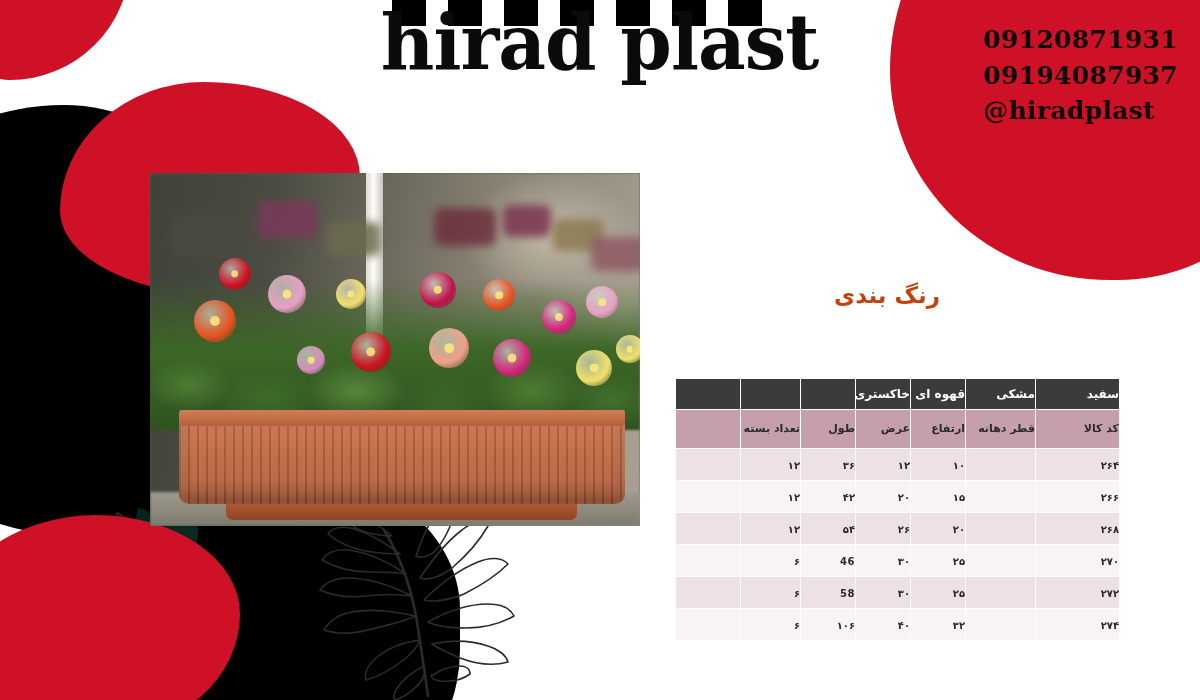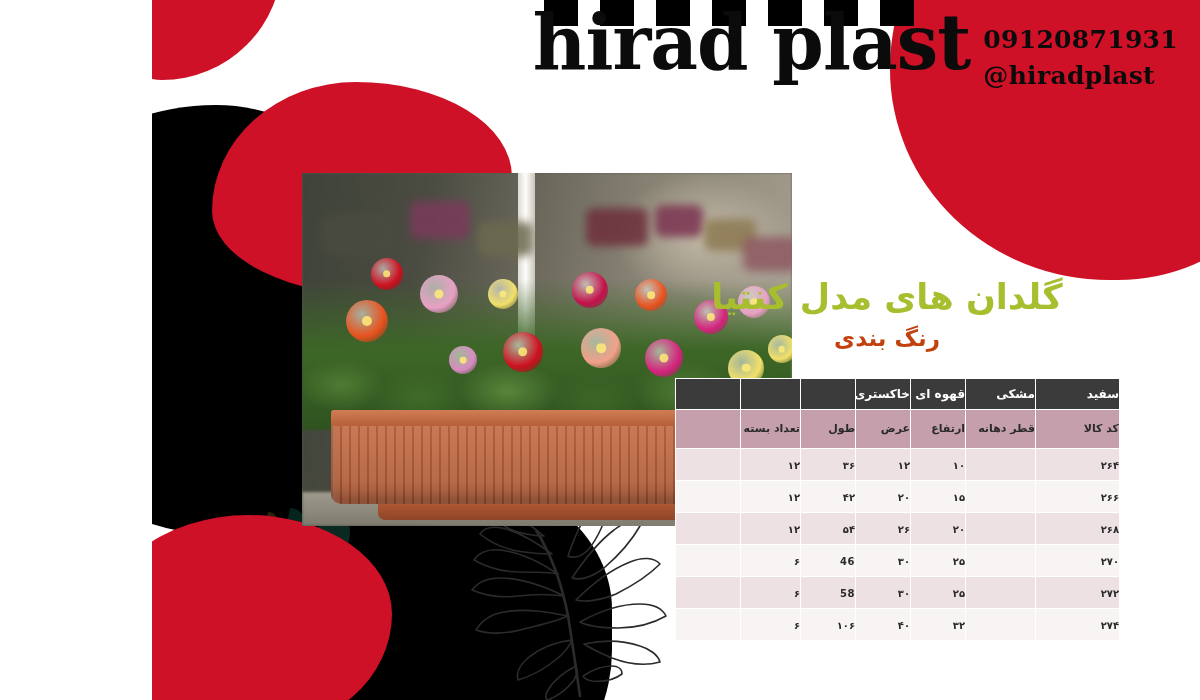--- a/index.html
+++ b/index.html
@@ -1,21 +1,21 @@
 <!DOCTYPE html>
 <html lang="fa" dir="rtl"><head>
 <meta charset="utf-8">
 <title>hirad plast</title>
 <style>
   html,body{margin:0;padding:0;}
   body{
     width:1200px;height:700px;overflow:hidden;background:#ffffff;
     font-family:"DejaVu Sans","Liberation Sans",sans-serif;
   }
-  .stage{position:relative;width:1020px;height:700px;overflow:hidden;background:#fff;padding-left:28px;}
+  .stage{position:relative;width:1200px;height:700px;overflow:hidden;background:#fff;}
 
   
   .blob{position:absolute;}
 
   .blob-red-topright{
     top:-150px;right:-120px;width:430px;height:430px;
     background:#CE1127;
     border-radius:50% 50% 48% 52% / 52% 48% 50% 50%;
     z-index:2;
   }
@@ -196,20 +196,21 @@
       <i></i>
       <i></i>
   </div>
 
   <div class="logo">
     <span>hirad plast</span>
   </div>
 
   <div class="contact">
     <div>09120871931</div>
+    <div>09194087937</div>
     <div>@hiradplast</div>
   </div>
 
   <div class="watermark">
     <svg viewBox="0 0 215 105" width="215" height="105" aria-hidden="true">
       <g opacity="0.55">
         <path d="M150 6 c16 0 28 12 28 28 0 20-14 34-32 38 -4 1-7-2-6-6 3-12 6-22 6-32 0-16 6-28 4-28z" fill="#1f7a63"></path>
         <path d="M118 10 c10 0 16 8 16 20 0 14-6 28-16 38 -3 3-8 1-8-4 2-18 4-36 8-54z" fill="#0f6b55"></path>
         <path d="M96 14 c8 0 12 8 10 18 -2 12-6 24-12 34 -2 4-8 3-8-2 2-17 6-34 10-50z" fill="#8e5a2a"></path>
         <path d="M70 18 c-10 4-18 14-18 26 0 14 10 24 22 24 4 0 6-3 5-7 -4-14-6-28-9-43z" fill="#d6456a"></path>
@@ -274,21 +275,20 @@
       <path d="M128 122 C146 112 166 104 188 104 C200 104 210 108 214 116 C200 124 182 128 166 128 C148 128 136 126 128 122"></path>
       <path d="M132 144 C150 140 170 140 188 146 C198 149 206 155 208 162 C194 166 176 164 160 158 C146 152 138 148 132 144"></path>
       <path d="M124 100 C140 84 158 70 178 62 C190 57 202 57 208 64 C196 76 180 86 164 94 C148 101 132 102 124 100"></path>
       <path d="M120 78 C132 60 146 42 162 30 C172 22 182 20 188 26 C180 40 166 56 152 68 C138 79 126 80 120 78"></path>
       <path d="M116 56 C122 38 130 20 140 8 C146 1 153 -1 157 4 C154 20 146 38 136 50 C128 58 120 58 116 56"></path>
       <path d="M131 176 C140 170 150 166 160 166 C166 166 170 169 170 174 C162 180 150 182 140 181 C134 180 132 178 131 176"></path>
     </svg>
   </div>
 
   <div class="titles">
-    <div class="title-main">گلدان های مدل کنتیا</div>
     <div class="title-sub">رنگ بندی</div>
   </div>
 
   <div class="tbl-wrap">
     <table>
       <colgroup>
         <col style="width:84px">
           <col style="width:70px">
           <col style="width:55px">
         <col style="width:55px">

